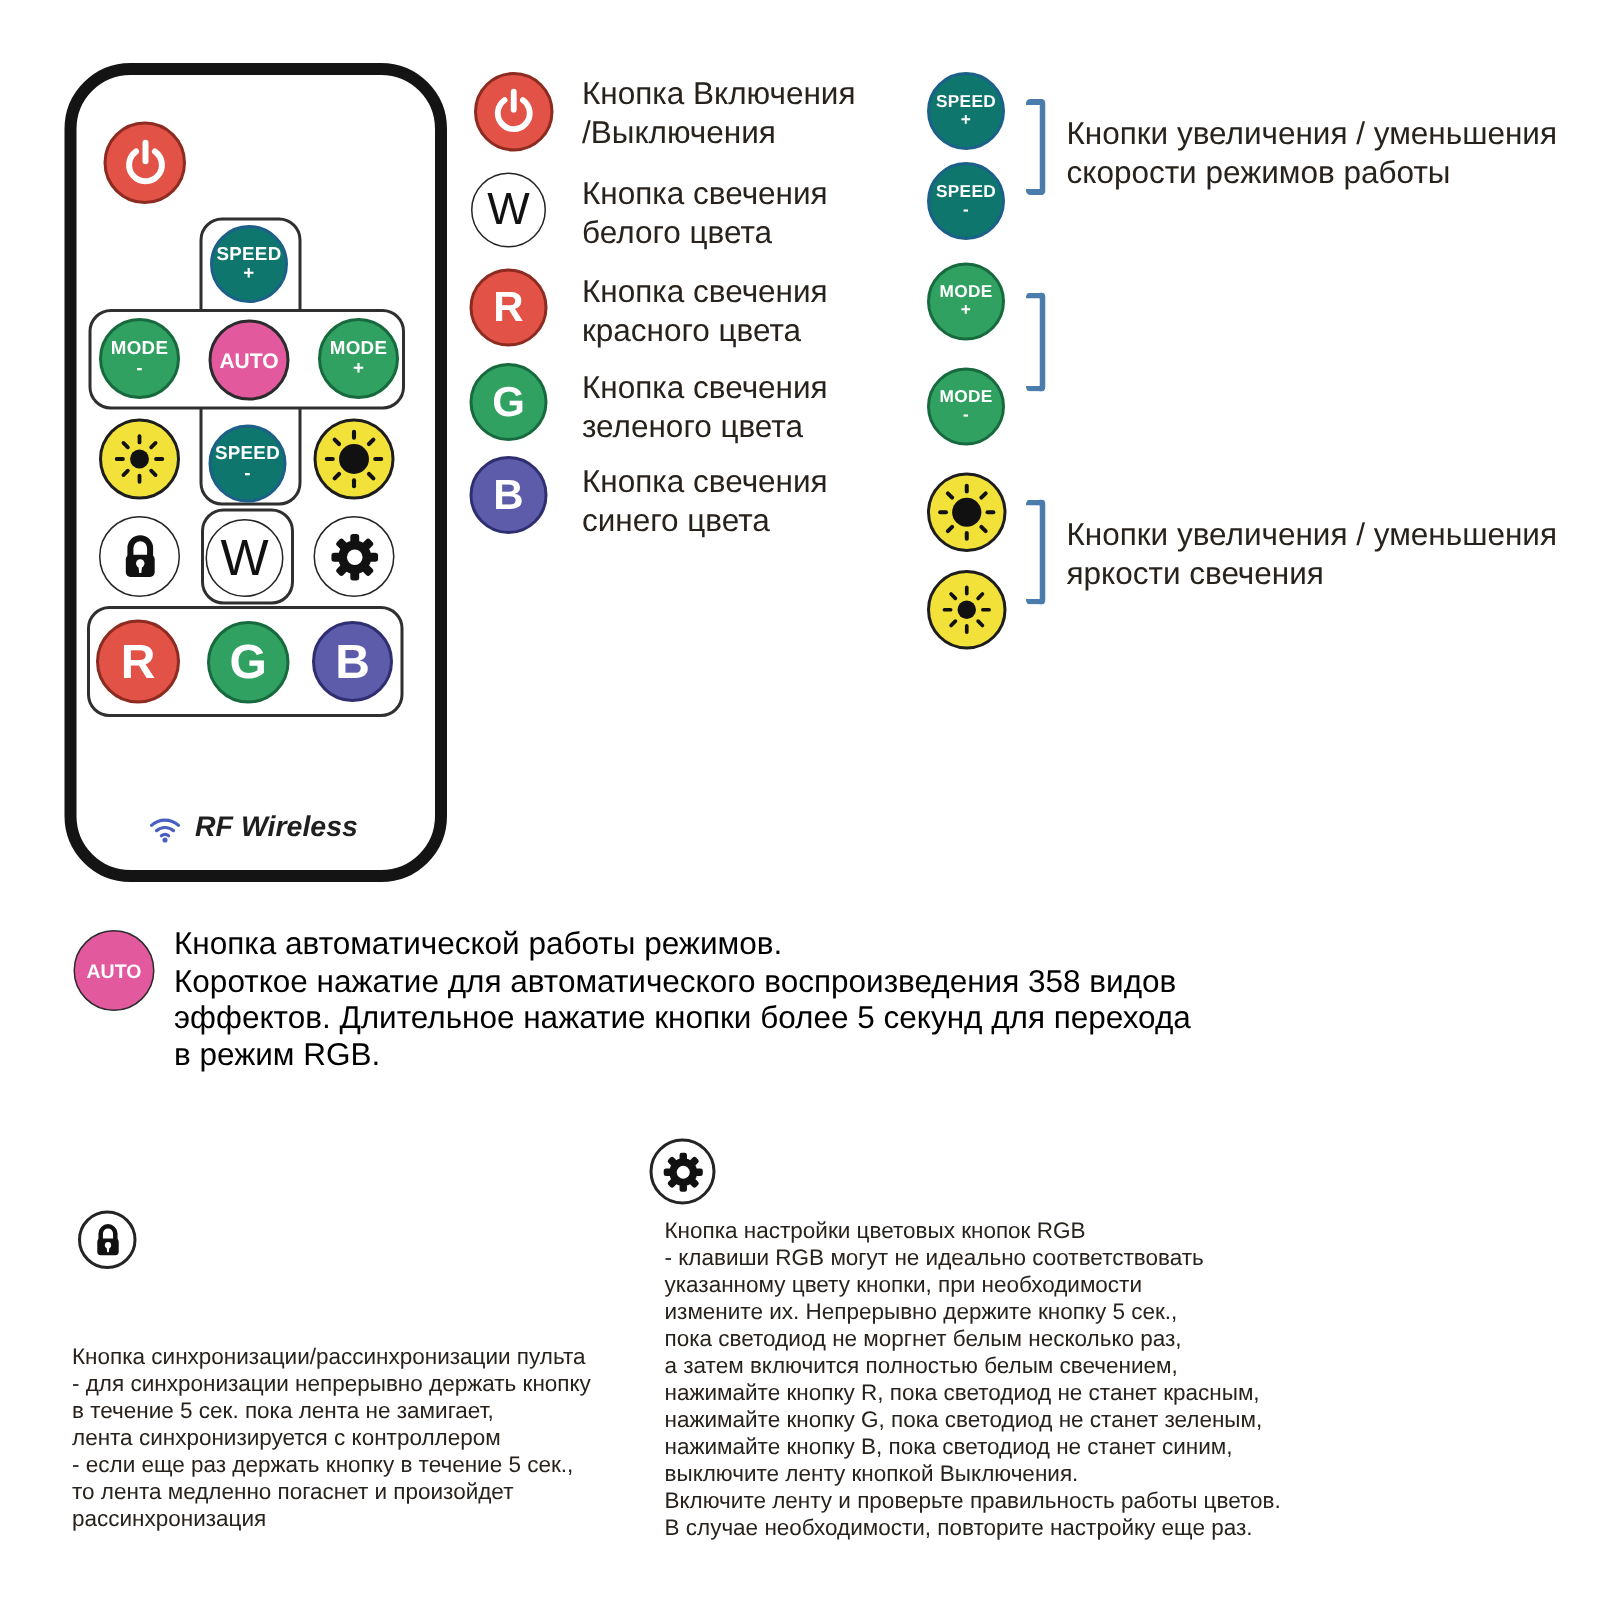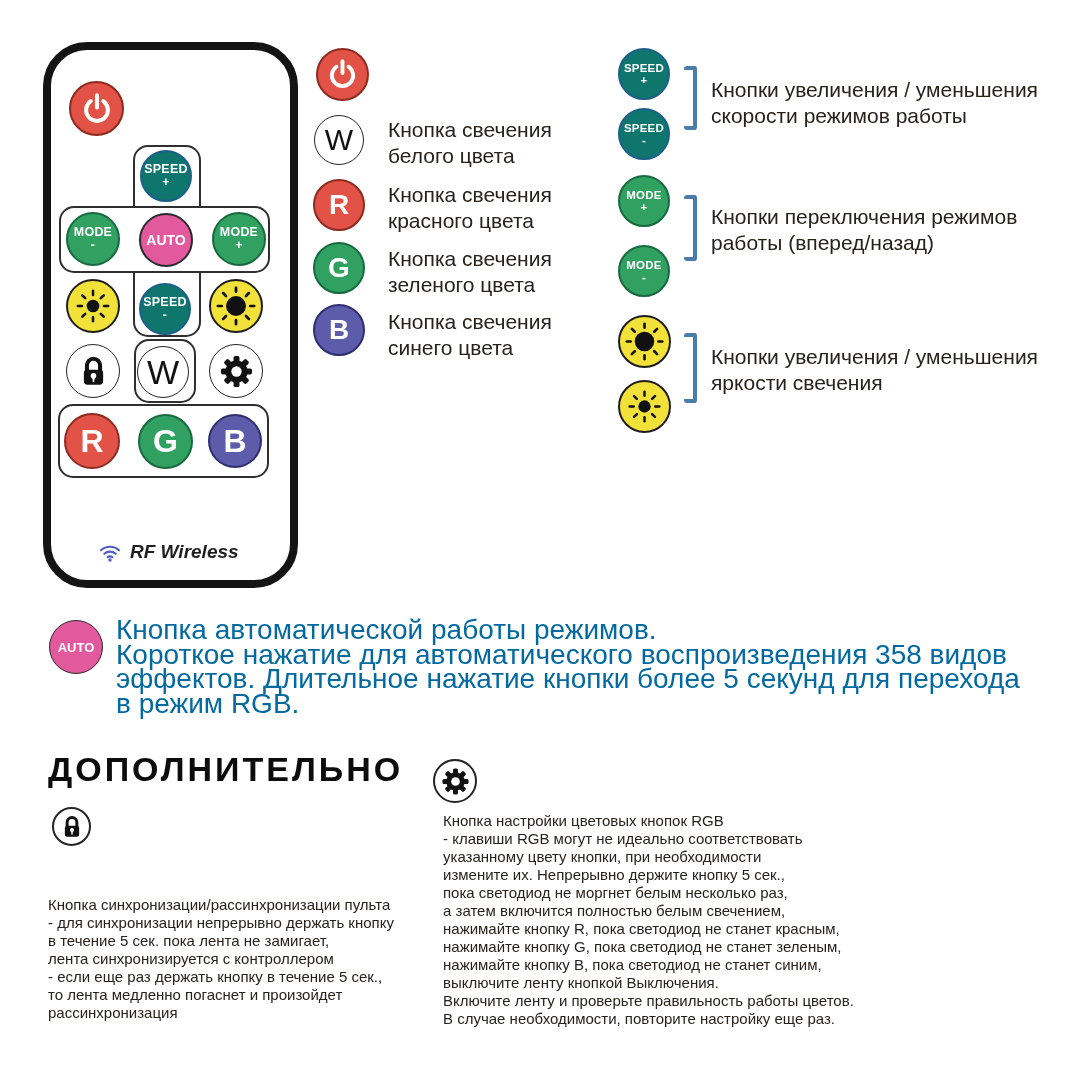--- a/index.html
+++ b/index.html
@@ -15,21 +15,21 @@
   .c-green{background:#31a162;border:2px solid #176a3d;}
   .c-pink{background:#e2599e;border:2px solid #2b2b2b;}
   .c-yellow{background:#f1e138;border:2px solid #1d1d1d;}
   .c-violet{background:#5c5caa;border:2px solid #2e2e70;}
   .c-white{background:#fff;border:2px solid #242424;color:#111;font-weight:400;}
   .two-line{font-size:12.5px;line-height:13px;letter-spacing:0.2px;}
   .two-line-sm{font-size:11.5px;line-height:12.5px;letter-spacing:0.2px;}
   .letter-lg{font-size:32px;}
   .letter-md{font-size:28px;}
   .lbl{position:absolute;white-space:pre-line;font-size:21px;line-height:26px;color:#28221d;z-index:2;}
-  .para{position:absolute;white-space:pre-line;font-size:28px;line-height:24.5px;color:#0369a1;z-index:2;}
+  .para{position:absolute;white-space:pre-line;font-size:21px;line-height:24.5px;color:#000000;z-index:2;}
   .small-note{position:absolute;white-space:pre-line;font-size:15px;line-height:18px;color:#28221d;z-index:2;}
   .bracket{position:absolute;width:13px;border:4px solid #4a7dab;border-left:none;border-radius:3px;z-index:1;box-sizing:border-box;}
   .heading{position:absolute;font-size:34px;font-weight:700;letter-spacing:3px;color:#0c0c0c;z-index:2;}
   .rf{position:absolute;left:97px;top:541px;display:flex;align-items:center;gap:7px;z-index:2;
       font-style:italic;font-weight:600;font-size:19px;color:#1f1f1f;}
 </style>
 </head>
 <body>
 
 <svg width="0" height="0" style="position:absolute">
@@ -140,20 +140,22 @@
         <use href="#wifi-glyph"></use>
       </svg>
     <span>RF Wireless</span>
   </div>
 
   <div class="btn c-red" style="left:316px;top:48px;width:53px;height:53px;">
     <svg viewBox="0 0 40 40" width="37" height="37">
         <use href="#power-glyph"></use>
       </svg>
   </div>
+  <div class="lbl" style="left:388px;top:50px;">Кнопка Включения
+/Выключения</div>
 
   <div class="btn c-white" style="left:314px;top:115px;width:50px;height:50px;font-size:30px;border-width:1.8px;">W</div>
   <div class="lbl" style="left:388px;top:117px;">Кнопка свечения
 белого цвета</div>
 
   <div class="btn c-red letter-md" style="left:313px;top:179px;width:52px;height:52px;">R</div>
   <div class="lbl" style="left:388px;top:182px;">Кнопка свечения
 красного цвета</div>
 
   <div class="btn c-green letter-md" style="left:313px;top:242px;width:52px;height:52px;">G</div>
@@ -170,22 +172,20 @@
 -</div>
   <div class="bracket" style="left:684px;top:66px;height:64px;"></div>
   <div class="lbl" style="left:711px;top:77px;">Кнопки увеличения / уменьшения
 скорости режимов работы</div>
 
   <div class="btn c-green two-line-sm" style="left:618px;top:175px;width:52px;height:52px;">MODE
 +</div>
   <div class="btn c-green two-line-sm" style="left:618px;top:245px;width:52px;height:52px;">MODE
 -</div>
   <div class="bracket" style="left:684px;top:195px;height:66px;"></div>
-  <div class="lbl" style="left:711px;top:204px;">Кнопки переключения режимов
-работы (вперед/назад)</div>
 
   <div class="btn c-yellow" style="left:618px;top:315px;width:53px;height:53px;">
     <svg viewBox="0 0 40 40" width="41" height="41">
         <use href="#sun-big"></use>
       </svg>
   </div>
   <div class="btn c-yellow" style="left:618px;top:380px;width:53px;height:53px;">
     <svg viewBox="0 0 40 40" width="41" height="41">
         <use href="#sun-small"></use>
       </svg>
@@ -193,21 +193,20 @@
   <div class="bracket" style="left:684px;top:333px;height:70px;"></div>
   <div class="lbl" style="left:711px;top:344px;">Кнопки увеличения / уменьшения
 яркости свечения</div>
 
   <div class="btn c-pink" style="left:49px;top:620px;width:54px;height:54px;font-size:13px;border-width:1.8px;border-color:#2b2b2b;">AUTO</div>
   <div class="para" style="left:116px;top:618px;">Кнопка автоматической работы режимов.
 Короткое нажатие для автоматического воспроизведения 358 видов
 эффектов. Длительное нажатие кнопки более 5 секунд для перехода
 в режим RGB.</div>
 
-  <div class="heading" style="left:48px;top:750px;">ДОПОЛНИТЕЛЬНО</div>
 
   <div class="btn c-white" style="left:52px;top:807px;width:39px;height:39px;border-width:2px;">
     <svg viewBox="0 0 40 40" width="26" height="26">
         <use href="#lock-glyph"></use>
       </svg>
   </div>
   <div class="small-note" style="left:48px;top:856px;width:400px;margin-top:40px;">Кнопка синхронизации/рассинхронизации пульта
 - для синхронизации непрерывно держать кнопку
 в течение 5 сек. пока лента не замигает,
 лента синхронизируется с контроллером

